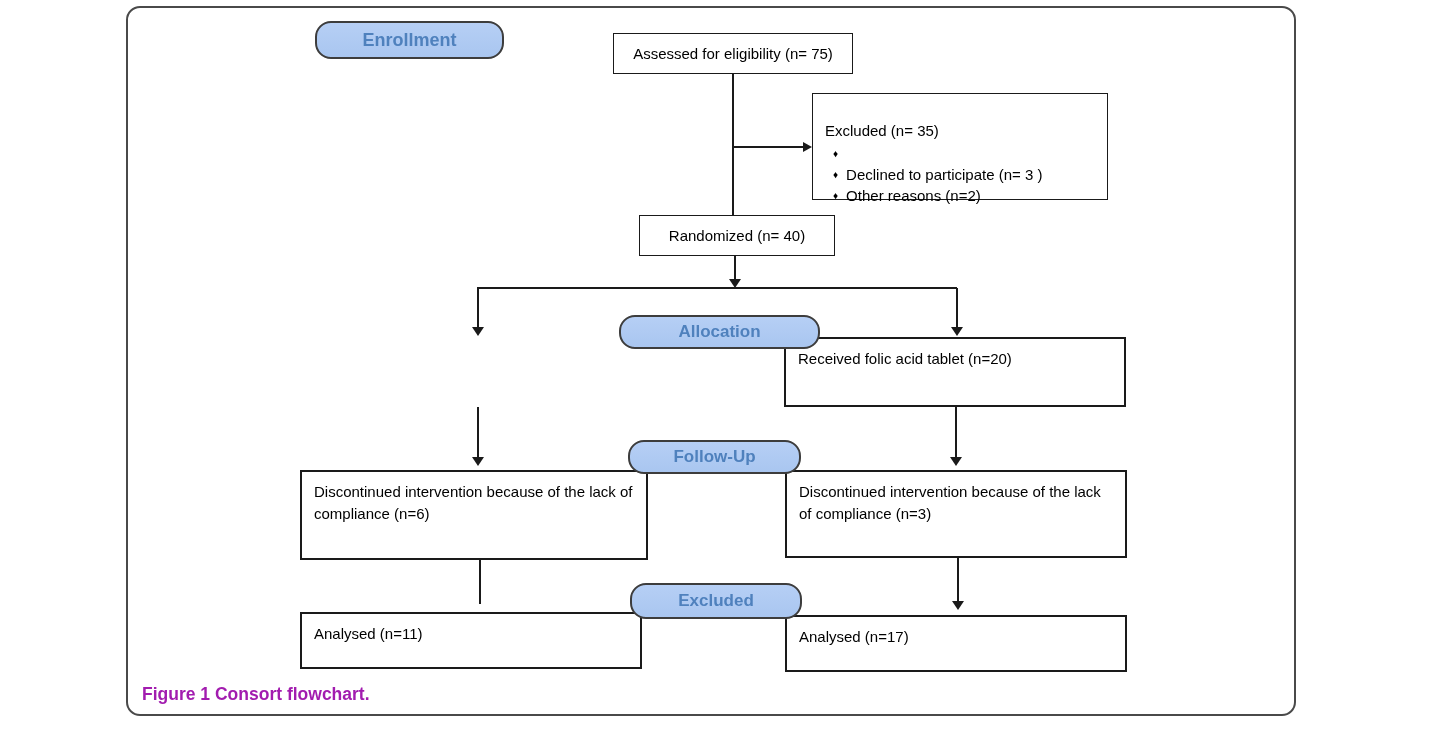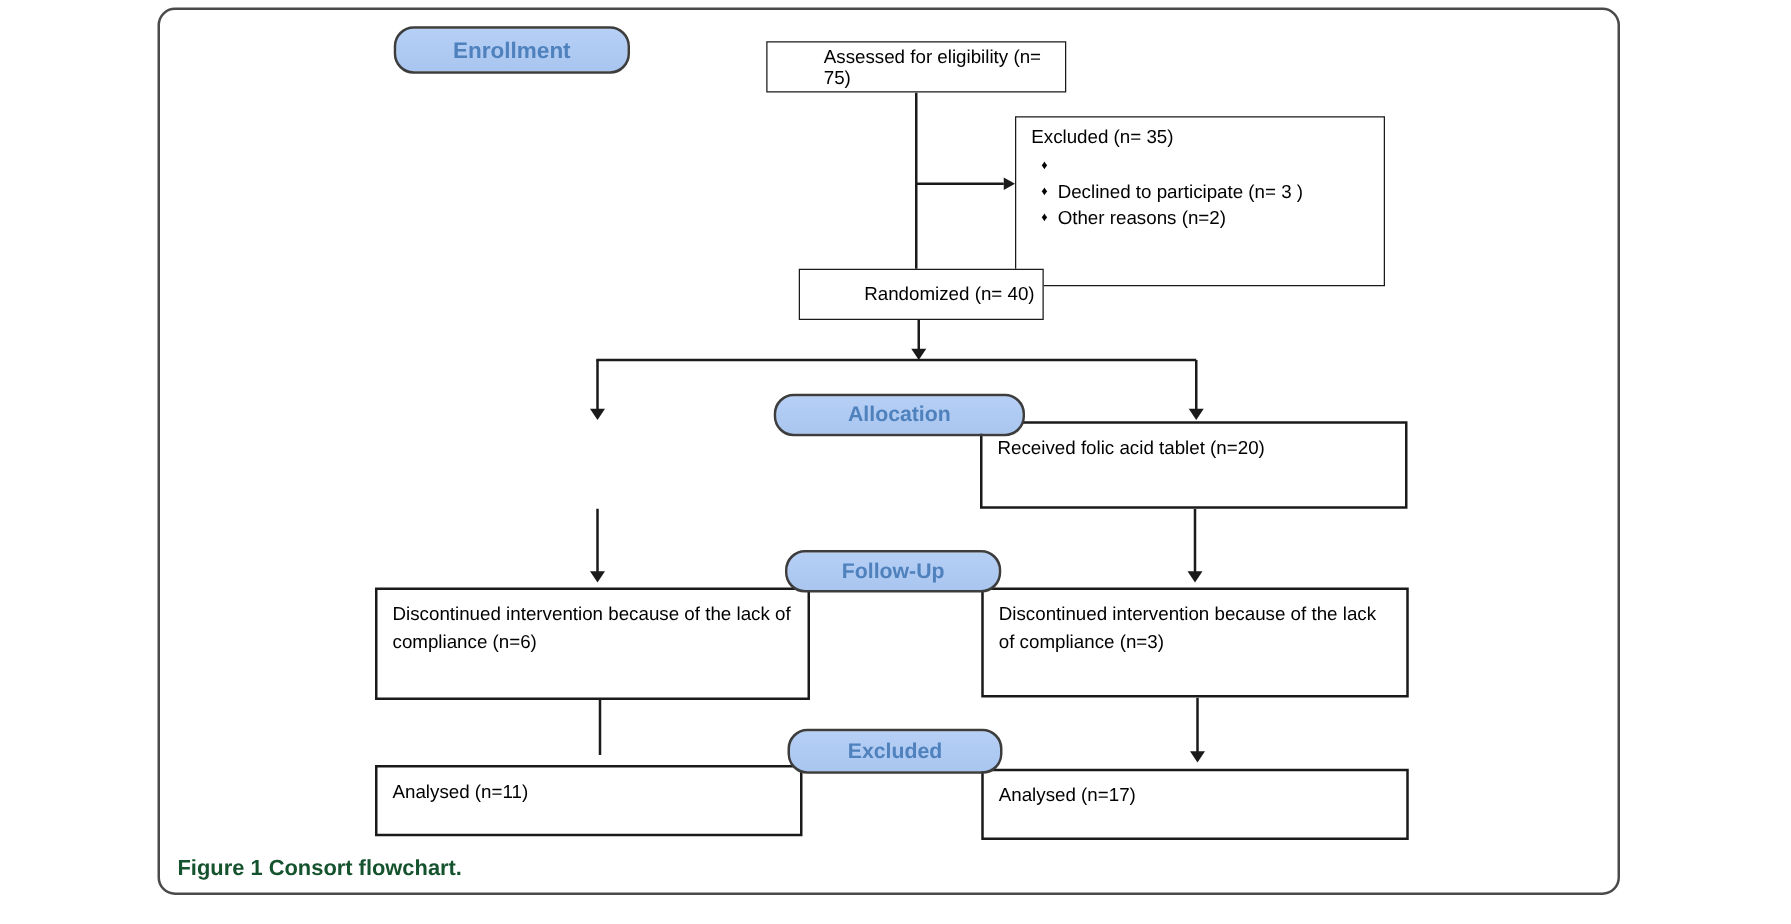--- a/index.html
+++ b/index.html
@@ -20,21 +20,21 @@
   .canvas{position:absolute;left:0;top:0;width:1433px;height:739px;}
   .panel{
     position:absolute;left:126px;top:6px;width:1170px;height:710px;
     border:2px solid var(--panel-border);border-radius:14px;background:#ffffff;
   }
   .box{
     position:absolute;background:#ffffff;border:1.5px solid var(--box-border);
     font-size:15px;color:#000;z-index:2;
   }
   .box.thick{border-width:2px;}
-  .box.center{display:flex;align-items:center;justify-content:center;text-align:left;padding-left:45px;}
+  .box.center{display:flex;align-items:center;justify-content:center;text-align:right;}
   .box.topleft{padding:9px 12px 0 12px;line-height:22px;}
   .stage{
     position:absolute;z-index:5;
     background:linear-gradient(180deg,var(--stage-fill2),var(--stage-fill));
     border:2px solid var(--stage-border);border-radius:16px;
     display:flex;align-items:center;justify-content:center;
     color:var(--stage-text);font-weight:bold;font-size:18px;
   }
   .line{position:absolute;background:var(--line);z-index:1;}
   .arrow-down{
@@ -43,40 +43,40 @@
     border-top:9px solid var(--line);
   }
   .arrow-right{
     position:absolute;width:0;height:0;z-index:1;
     border-top:5px solid transparent;border-bottom:5px solid transparent;
     border-left:9px solid var(--line);
   }
   .excl-title{line-height:20px;margin-bottom:2px;}
   .excl-item{display:flex;line-height:21px;padding-left:8px;}
   .blt{font-size:10px;margin-right:8px;line-height:21px;}
-  .caption{position:absolute;left:140px;top:682px;font-size:17.5px;color:#14532d;z-index:3;}
+  .caption{position:absolute;left:140px;top:682px;font-size:17.5px;color:#a21caf;z-index:3;}
   .caption .cap-label{font-weight:bold;}
   .caption .cap-text{font-weight:bold;}
 </style>
 </head>
 <body>
 
 <div class="canvas">
   <div class="panel">
 
     <div class="stage" style="left:187px;top:13px;width:189px;height:38px;">Enrollment</div>
     <div class="stage" style="left:491px;top:307px;width:201px;height:34px;font-size:17px;">Allocation</div>
     <div class="stage" style="left:500px;top:432px;width:173px;height:34px;font-size:17px;">Follow-Up</div>
     <div class="stage" style="left:502px;top:575px;width:172px;height:36px;font-size:17px;">Excluded</div>
 
     <div class="box center" style="left:485px;top:25px;width:240px;height:41px;">
       <span>Assessed for eligibility (n= 75)</span>
     </div>
 
-    <div class="box" style="left:684px;top:85px;width:296px;height:136px;padding:6px 8px 0 12px;">
+    <div class="box" style="left:684px;top:85px;width:296px;height:107px;padding:27px 8px 0 12px;">
       <div class="excl-title">Excluded (n= 35)</div>
       <div class="excl-item">
         <span class="blt">♦</span>
       </div>
       <div class="excl-item">
         <span class="blt">♦</span>
         <span>Declined to participate (n= 3 )</span>
       </div>
       <div class="excl-item">
         <span class="blt">♦</span>

